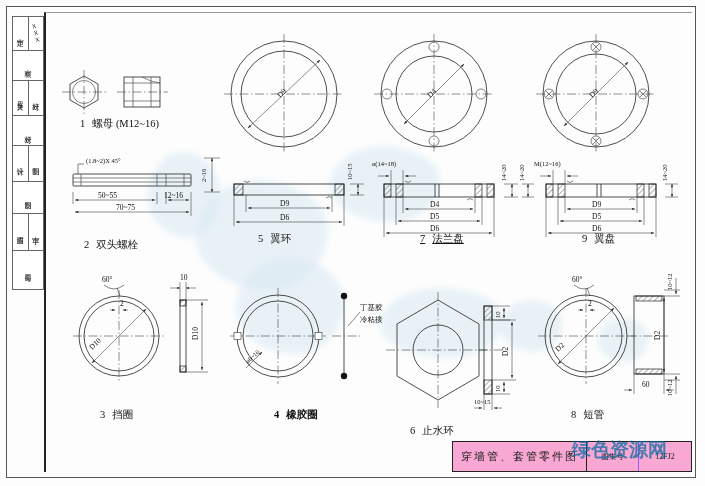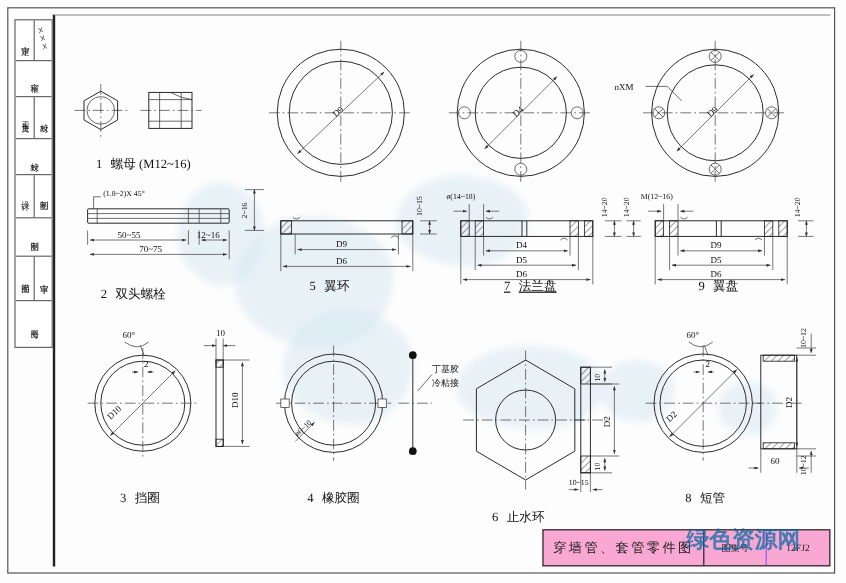--- a/index.html
+++ b/index.html
@@ -167,21 +167,21 @@
       <line class="ctr" x1="0" y1="48" x2="44" y2="48"></line>
 
       <rect class="ln" x="62" y="33" width="36" height="30"></rect>
       <line class="ln-thin" x1="62" y1="39" x2="98" y2="39"></line>
       <line class="ln-thin" x1="62" y1="57" x2="98" y2="57"></line>
       <line class="ln-thin" x1="71" y1="33" x2="71" y2="63"></line>
       <line class="ln-thin" x1="89" y1="33" x2="89" y2="63"></line>
       <path class="ln-thin" d="M80,33 Q89,38 98,39"></path>
       <line class="ctr" x1="55" y1="48" x2="106" y2="48"></line>
     </svg>
-    <div class="caption" style="left:18px;top:86px;">
+    <div class="caption" style="left:18px;top:73px;">
       <span class="num">1</span><span>螺母 (M12~16)</span>
     </div>
   </div>
 
   <div class="part" style="left:60px;top:152px;width:180px;height:100px;">
     <svg width="180" height="100">
 
       <line class="ln-thin" x1="18" y1="12" x2="24" y2="12"></line>
       <line class="ln-thin" x1="18" y1="12" x2="18" y2="22"></line>
       <text class="t6" x="26" y="11">(1.8~2)X 45°</text>
@@ -298,27 +298,20 @@
       <line class="dim" x1="140" y1="152" x2="140" y2="165" marker-start="url(#arb)" marker-end="url(#ar)"></line>
       <line class="dim" x1="132" y1="152" x2="146" y2="152"></line>
       <line class="dim" x1="132" y1="165" x2="146" y2="165"></line>
       <text class="t6" x="134" y="149" transform="rotate(-90 134,149)">14~20</text>
     </svg>
     <div class="caption" style="left:48px;top:200px;text-decoration:underline;">
       <span class="num">7</span><span>法兰盘</span>
     </div>
   </div>
 
-  <div class="part" style="left:512px;top:66px;width:58px;height:24px;">
-    <svg width="58" height="24">
-      <text class="t7" x="0" y="9">nXM</text>
-      <line class="ln-thin" x1="26" y1="6" x2="44" y2="6"></line>
-      <line class="ln-thin" x1="44" y1="6" x2="56" y2="18"></line>
-    </svg>
-  </div>
 
   <div class="part" style="left:534px;top:32px;width:150px;height:210px;">
     <svg width="150" height="210">
       <circle class="ln" cx="62" cy="62" r="53"></circle>
       <circle class="ln" cx="62" cy="62" r="40"></circle>
       <g class="ln-thin">
         <circle cx="62" cy="15" r="5"></circle>
           <line x1="58.5" y1="11.5" x2="65.5" y2="18.5"></line>
           <line x1="65.5" y1="11.5" x2="58.5" y2="18.5"></line>
         <circle cx="62" cy="109" r="5"></circle>
@@ -431,21 +424,21 @@
 
       <line class="ln" x1="122" y1="28" x2="122" y2="108" stroke-width="2"></line>
       <circle class="solid" cx="122" cy="28" r="3.2"></circle>
       <circle class="solid" cx="122" cy="108" r="3.2"></circle>
       <line class="ctr" x1="110" y1="68" x2="138" y2="68"></line>
 
       <line class="ln-thin" x1="126" y1="58" x2="138" y2="44"></line>
       <text class="t7" x="138" y="42">丁基胶</text>
       <text class="t7" x="138" y="54">冷粘接</text>
     </svg>
-    <div class="caption" style="left:34px;top:140px;">
+    <div class="caption" style="left:52px;top:140px;font-weight:bold;">
       <span class="num">4</span><span>橡胶圈</span>
     </div>
   </div>
 
   <div class="part" style="left:382px;top:284px;width:150px;height:150px;">
     <svg width="150" height="150">
       <polygon class="ln" points="56,16 97,40 97,92 56,116 15,92 15,40"></polygon>
       <circle class="ln" cx="56" cy="66" r="25"></circle>
       <line class="ctr" x1="56" y1="8" x2="56" y2="124"></line>
       <line class="ctr" x1="4" y1="66" x2="108" y2="66"></line>

